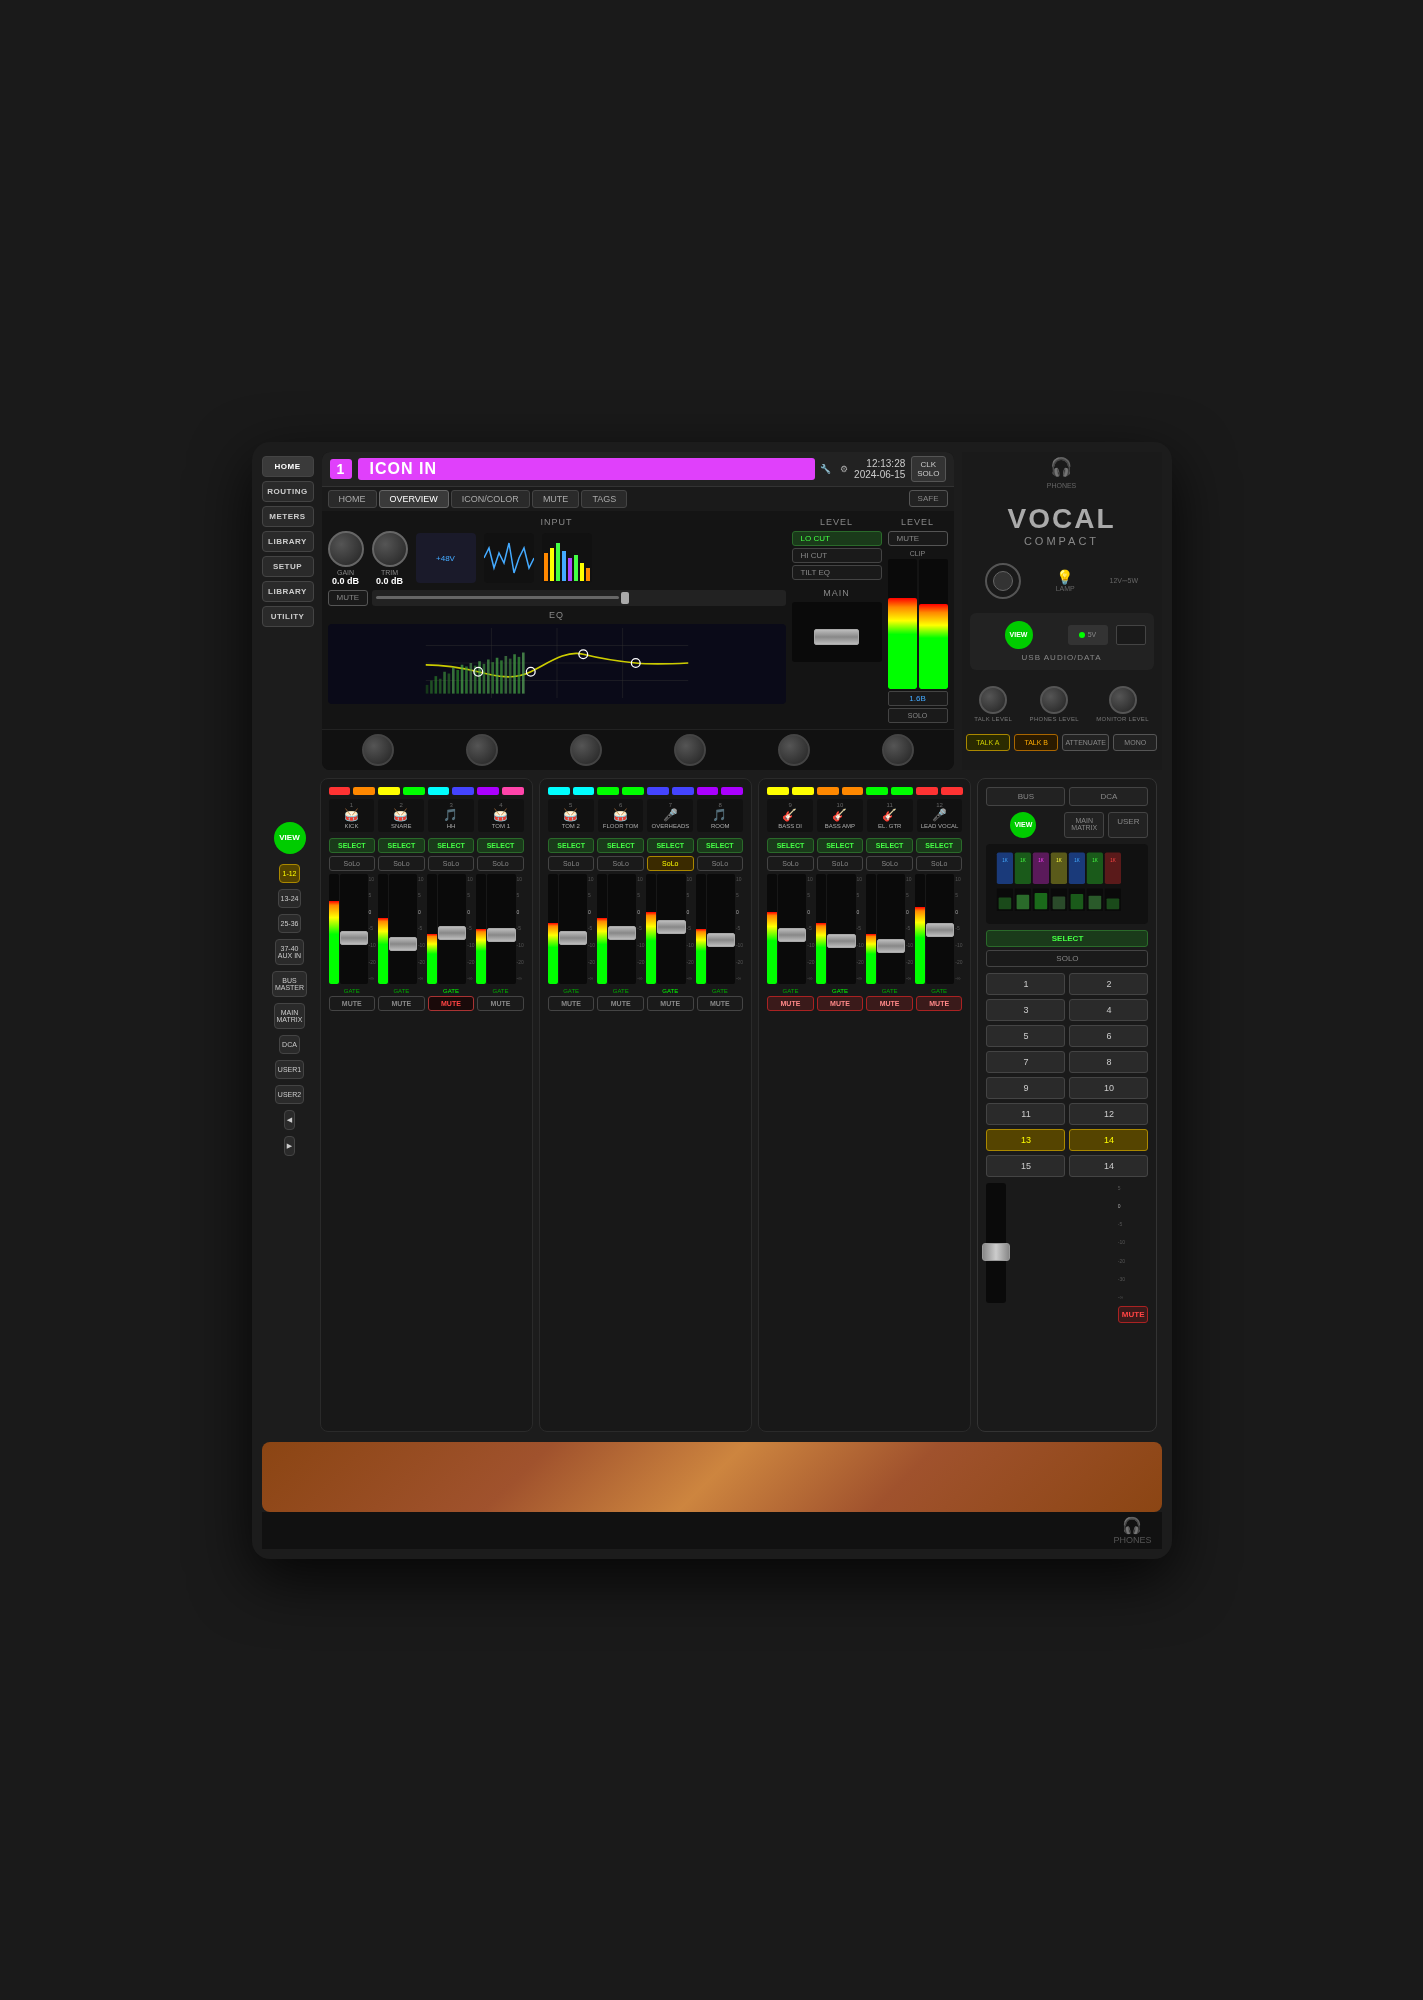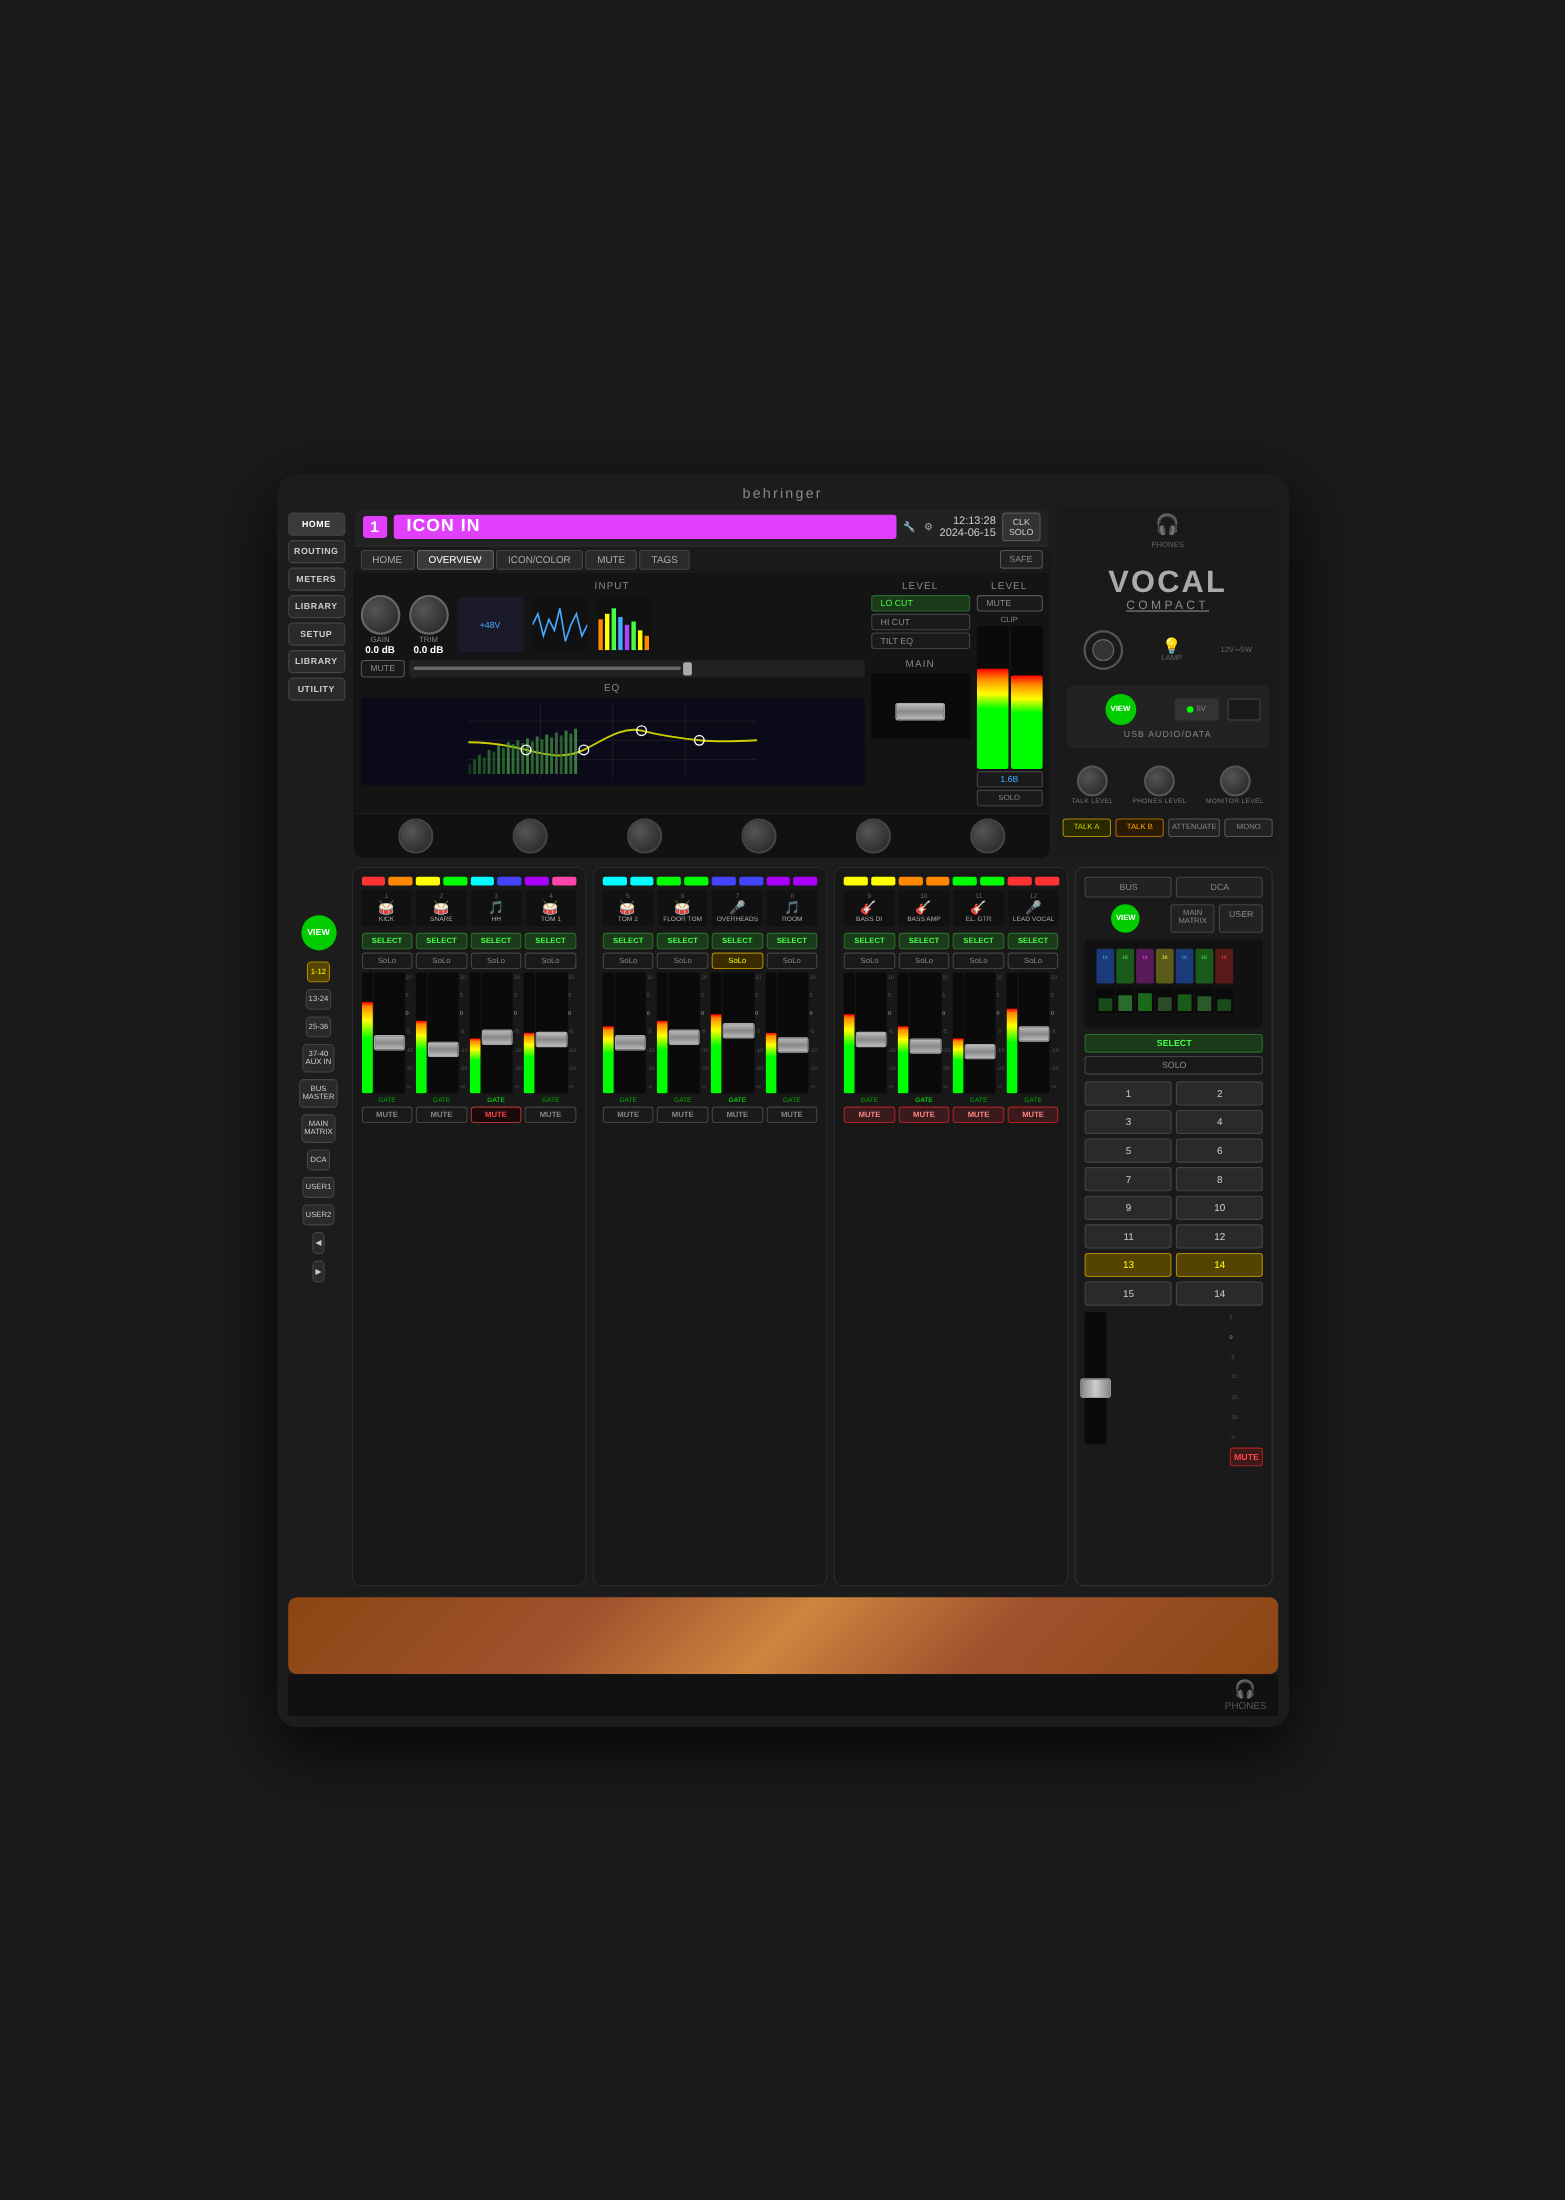--- a/index.html
+++ b/index.html
@@ -213,21 +213,20 @@
     .wing-text {
       color: #aaa;
       font-size: 28px;
       font-weight: bold;
       letter-spacing: 2px;
     }
     .compact-text {
       color: #888;
       font-size: 11px;
       letter-spacing: 3px;
-      text-decoration: underline;
     }
     .usb-section {
       background: #222;
       border-radius: 6px;
       margin: 8px;
       padding: 8px;
     }
     .usb-title {
       color: #888;
       font-size: 8px;
@@ -624,21 +623,20 @@
       background: linear-gradient(180deg, #bbb, #888, #bbb);
       border-radius: 2px;
       border: 1px solid #aaa;
     }
   </style>
 </head>
 <body>
 
 <div class="mixer-body">
 
-  <div class="top-label">behringer</div>
 
   <div class="main-area">
 
     <div class="left-nav">
       <div class="nav-btn active">HOME</div>
       <div class="nav-btn">ROUTING</div>
       <div class="nav-btn">METERS</div>
       <div class="nav-btn">LIBRARY</div>
       <div class="nav-btn">SETUP</div>
       <div class="nav-btn">LIBRARY</div>

